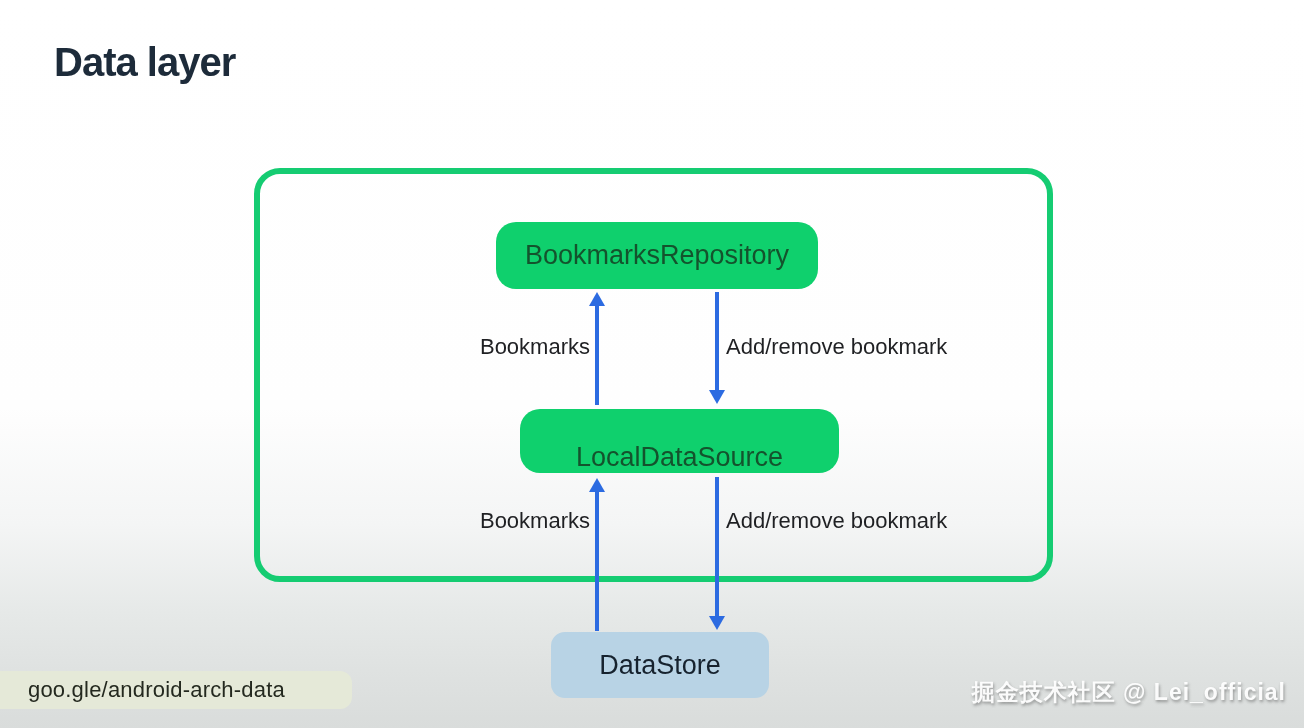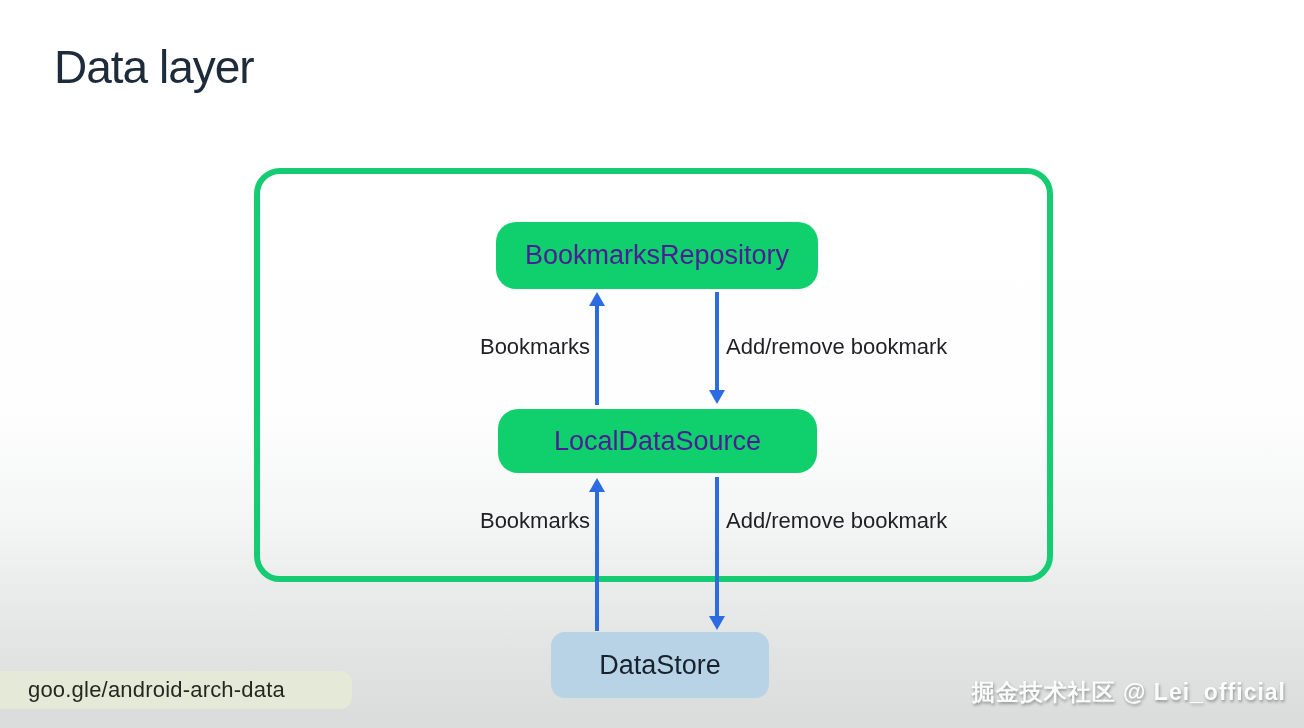--- a/index.html
+++ b/index.html
@@ -6,39 +6,39 @@
   html,body { width:1304px; height:728px; overflow:hidden; }
   body{
     font-family:"Liberation Sans","DejaVu Sans",sans-serif;
     position:relative;
     background:linear-gradient(180deg,#ffffff 0%,#fefefe 56%,#f4f5f5 72%,#e6e9e8 84%,#dfe2e1 92%,#d9dcdb 100%);
   }
   .slide{ position:absolute; inset:0; }
 
   .title{
     position:absolute; left:54px; top:40px;
-    font-size:46px; font-weight:400; letter-spacing:-1px;
+    font-size:40px; font-weight:700; letter-spacing:-1px;
     color:var(--c-title,#1d2b3a);
   }
 
   .outer-box{
     position:absolute; left:254px; top:168px; width:799px; height:414px;
     border:6px solid var(--c-greenBorder,#15cc72);
     border-radius:26px;
     background:transparent;
   }
 
   .node{
     position:absolute; display:flex; align-items:center; justify-content:center;
-    font-size:27px; font-weight:500; color:#4c1d95;
+    font-size:27px; font-weight:500; color:#14532d;
     border-radius:20px;
   }
   .node.green{ background:var(--c-green,#0fd06d); }
   #node-repository{ left:496px; top:222px; width:322px; height:67px; }
-  #node-localdatasource{ left:498px; top:409px; width:319px; height:64px; }
+  #node-localdatasource{ left:520px; top:409px; width:319px; height:64px;align-items:flex-end; }
   #node-datastore{
     left:551px; top:632px; width:218px; height:66px;
     background:var(--c-datastore,#b8d3e5); border-radius:14px; color:#16222e;
   }
 
   .arrow{ position:absolute; width:16px; }
   .arrow .line{ position:absolute; left:6px; width:4px; top:0; bottom:0; background:var(--c-arrow,#2c6be1); }
   .arrow.up .line{ top:13px; }
   .arrow.down .line{ bottom:13px; }
   .arrow.up::after{

